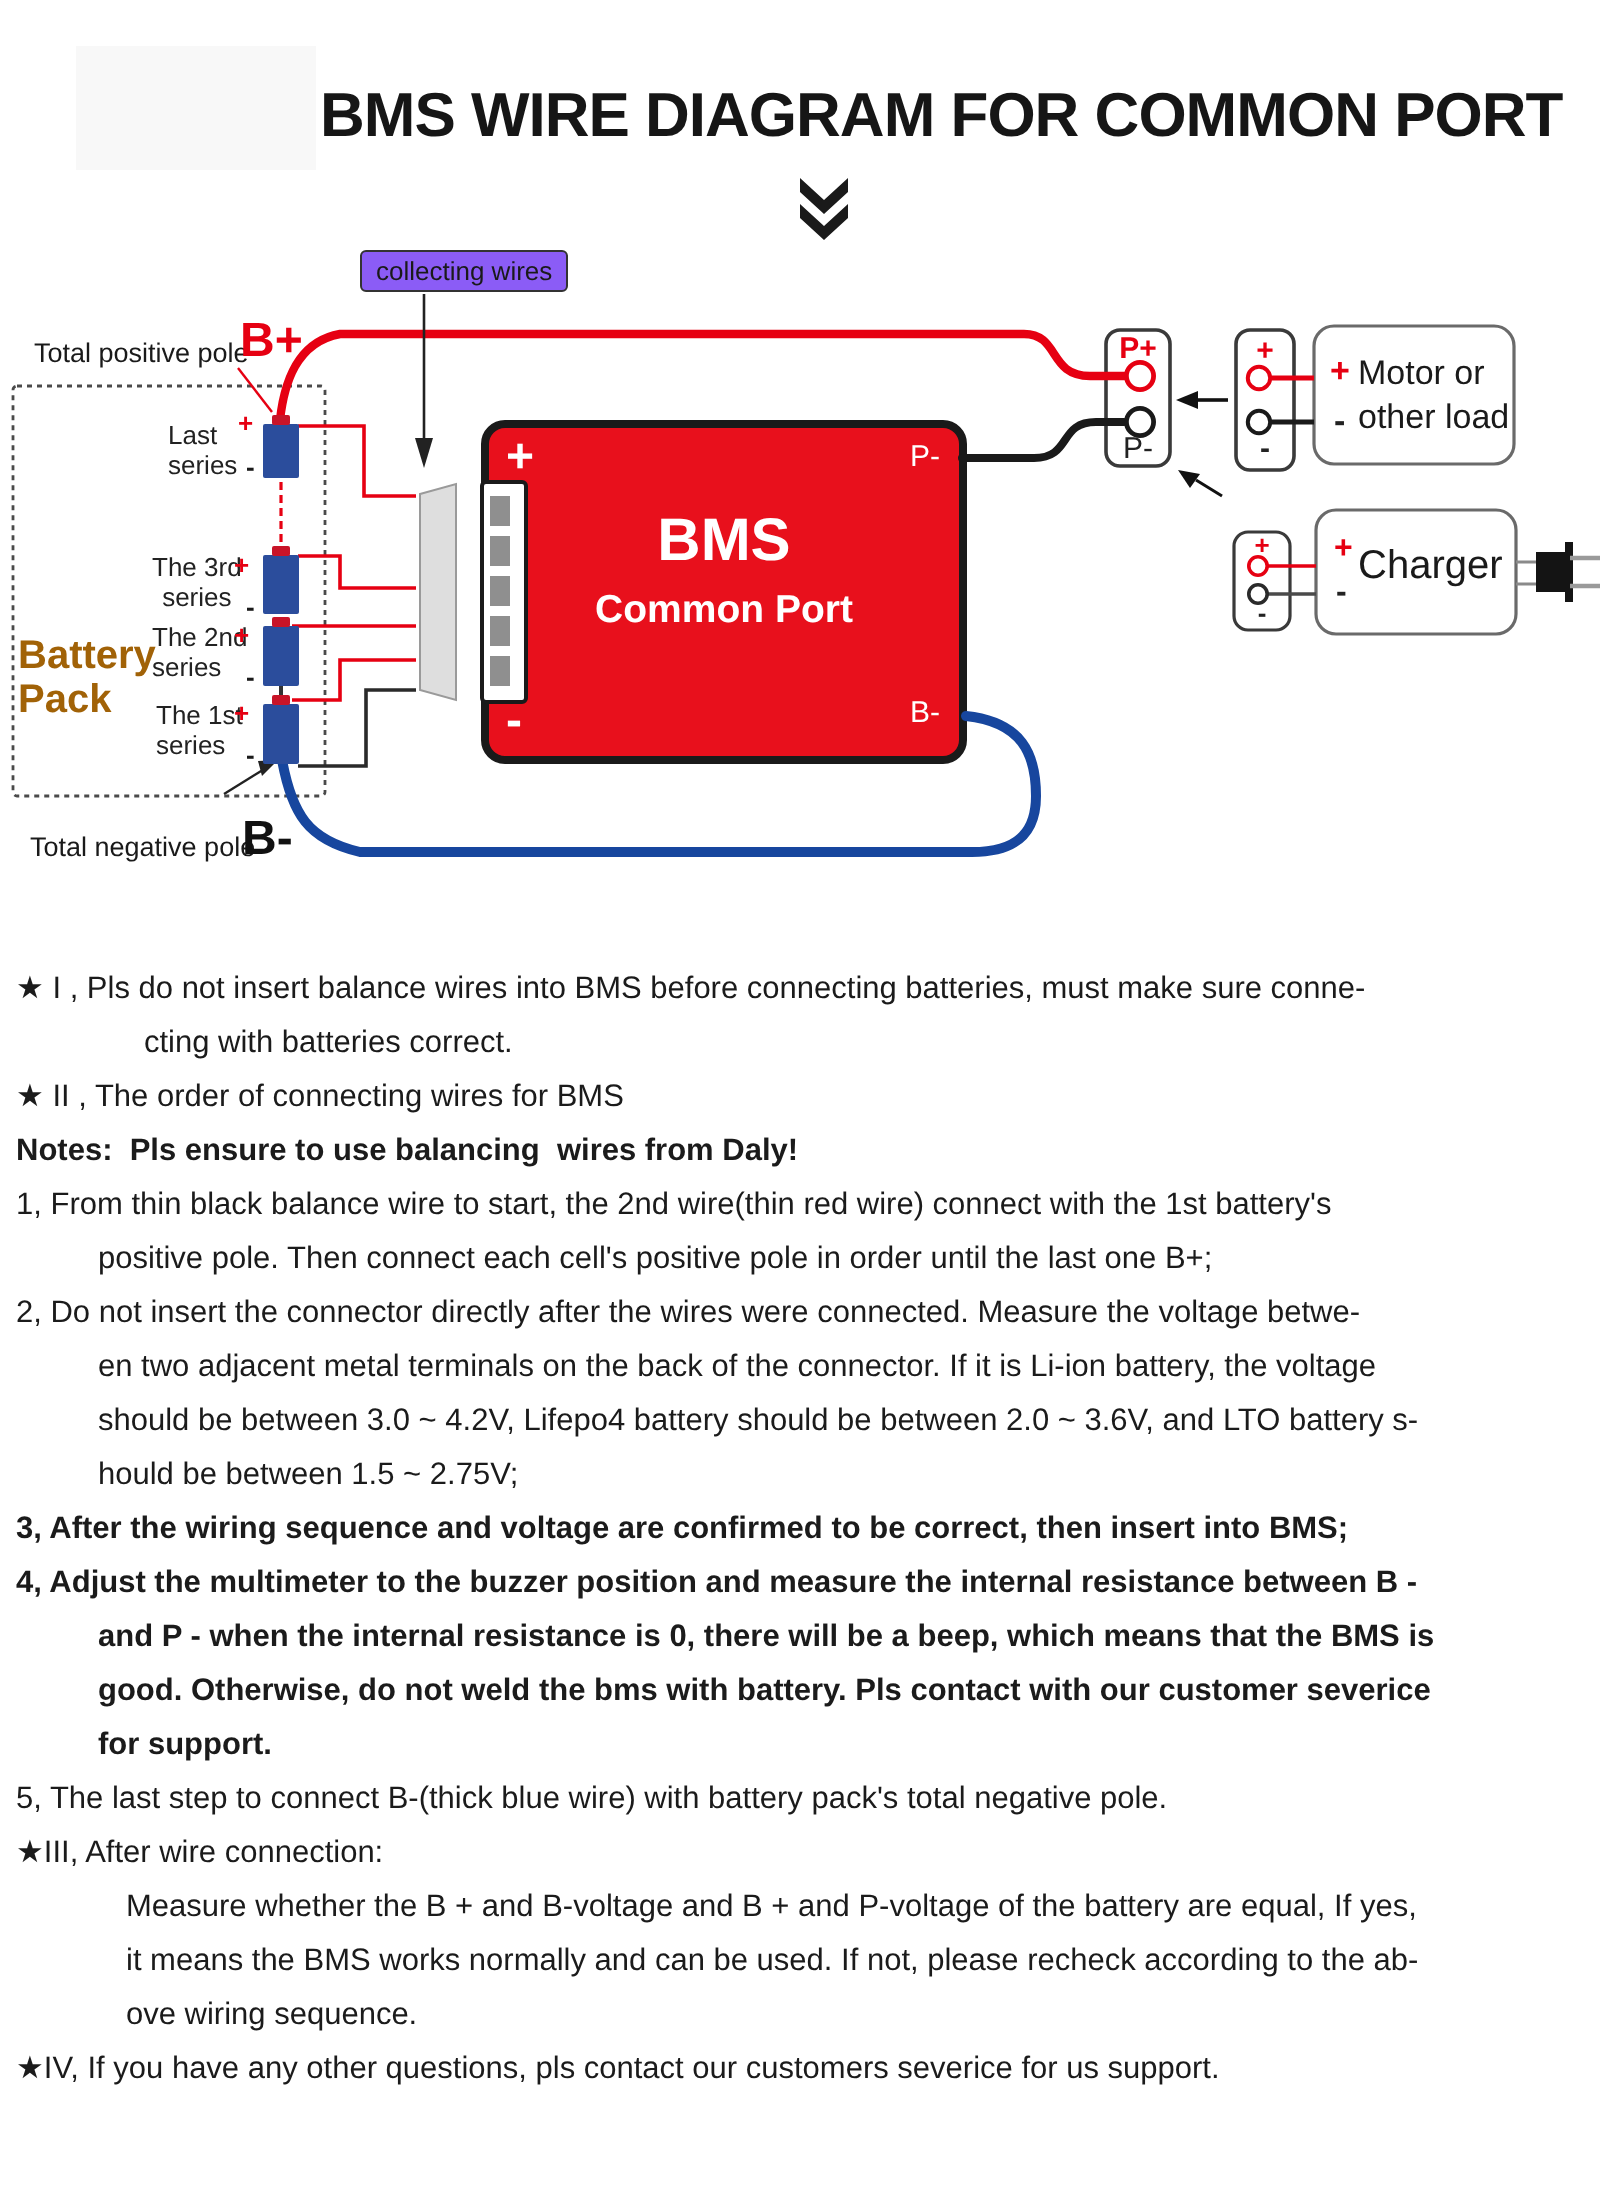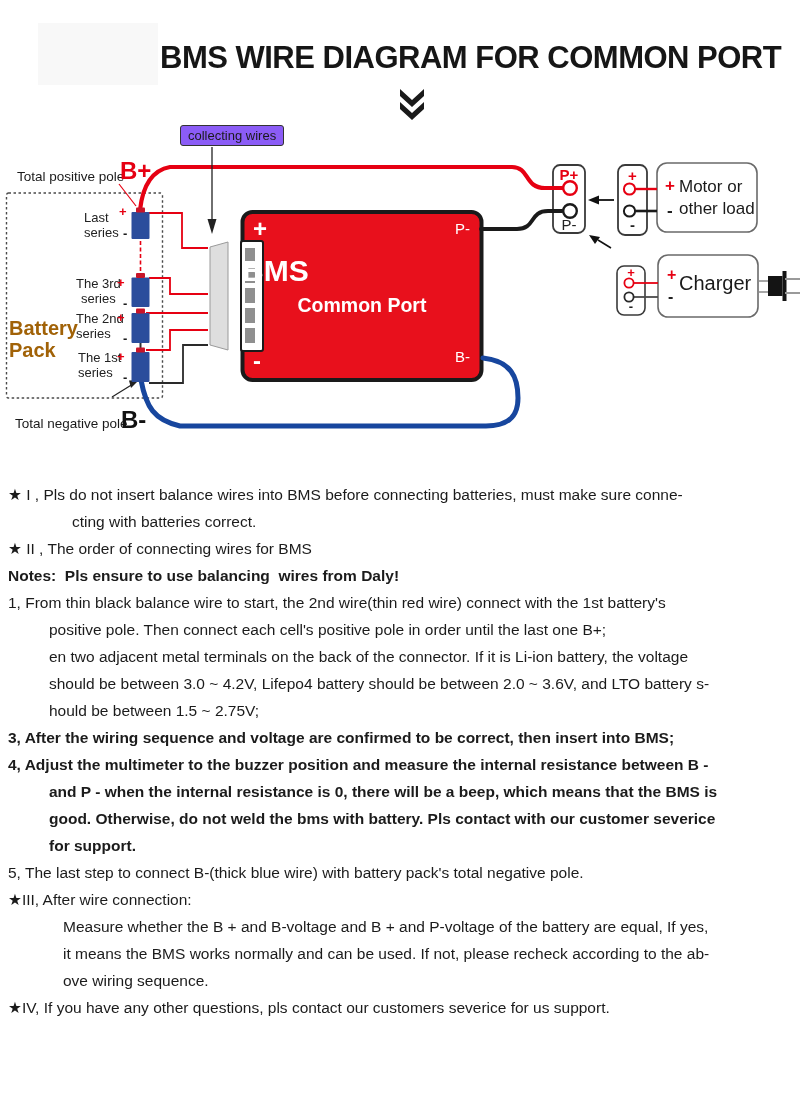--- a/index.html
+++ b/index.html
@@ -18,21 +18,21 @@
   .bplus{left:120px;top:157px;font-size:24px;font-weight:700;color:#e60012;white-space:nowrap;}
   .tnp{left:15px;top:416px;font-size:13.5px;white-space:nowrap;}
   .bminus{left:121px;top:406px;font-size:24px;font-weight:700;color:#111;white-space:nowrap;}
   .battery-pack{left:9px;top:277px;font-size:20px;font-weight:700;line-height:22px;color:#a16207;margin-top:40px;}
   .cell-label{font-size:13px;line-height:14.5px;color:#222;}
   .pm{font-size:13px;font-weight:700;line-height:12px;}
   .pm.red{color:#e60012;}
   .bms-text{left:242px;top:212px;width:240px;height:168px;color:#fff;}
   .bms-plus{left:11px;top:3px;font-size:24px;font-weight:700;position:absolute;}
   .bms-minus{left:11px;bottom:5px;font-size:24px;font-weight:700;position:absolute;}
-  .bms-name{width:100%;text-align:left;top:42px;font-size:30px;font-weight:700;position:absolute;}
+  .bms-name{width:100%;text-align:center;top:42px;font-size:30px;font-weight:700;position:absolute;}
   .bms-sub{width:100%;text-align:center;top:82px;font-size:19.5px;font-weight:600;position:absolute;}
   .bms-pminus{right:12px;top:8px;font-size:15px;position:absolute;}
   .bms-bminus{right:12px;bottom:15px;font-size:15px;position:absolute;}
   .outconn{left:553px;top:165px;width:32px;height:68px;text-align:center;}
   .outconn .pp{position:absolute;width:100%;top:1px;font-size:15px;font-weight:700;color:#e60012;}
   .outconn .pn{position:absolute;width:100%;bottom:0px;font-size:15px;color:#222;}
   .mconn{left:618px;top:165px;width:29px;height:70px;text-align:center;}
   .mconn .p{position:absolute;width:100%;top:2px;font-size:15px;font-weight:700;color:#e60012;}
   .mconn .m{position:absolute;width:100%;bottom:2px;font-size:15px;font-weight:700;color:#222;}
   .motorbox{left:657px;top:163px;width:100px;height:69px;}
@@ -215,20 +215,21 @@
   <div class="txt">Charger</div>
 </div>
 
 <div class="abs notes">
     <div class="note-line i0">★ I , Pls do not insert balance wires into BMS before connecting batteries, must make sure conne-</div>
     <div class="note-line istar">cting with batteries correct.</div>
     <div class="note-line i0">★ II , The order of connecting wires for BMS</div>
     <div class="note-line i0 bold">Notes:  Pls ensure to use balancing  wires from Daly!</div>
     <div class="note-line i0">1, From thin black balance wire to start, the 2nd wire(thin red wire) connect with the 1st battery's</div>
     <div class="note-line inum">positive pole. Then connect each cell's positive pole in order until the last one B+;</div>
+    <div class="note-line i0">2, Do not insert the connector directly after the wires were connected. Measure the voltage betwe-</div>
     <div class="note-line inum">en two adjacent metal terminals on the back of the connector. If it is Li-ion battery, the voltage</div>
     <div class="note-line inum">should be between 3.0 ~ 4.2V, Lifepo4 battery should be between 2.0 ~ 3.6V, and LTO battery s-</div>
     <div class="note-line inum">hould be between 1.5 ~ 2.75V;</div>
     <div class="note-line i0 bold">3, After the wiring sequence and voltage are confirmed to be correct, then insert into BMS;</div>
     <div class="note-line i0 bold">4, Adjust the multimeter to the buzzer position and measure the internal resistance between B -</div>
     <div class="note-line inum bold">and P - when the internal resistance is 0, there will be a beep, which means that the BMS is</div>
     <div class="note-line inum bold">good. Otherwise, do not weld the bms with battery. Pls contact with our customer severice</div>
     <div class="note-line inum bold">for support.</div>
     <div class="note-line i0">5, The last step to connect B-(thick blue wire) with battery pack's total negative pole.</div>
     <div class="note-line i0">★III, After wire connection:</div>

